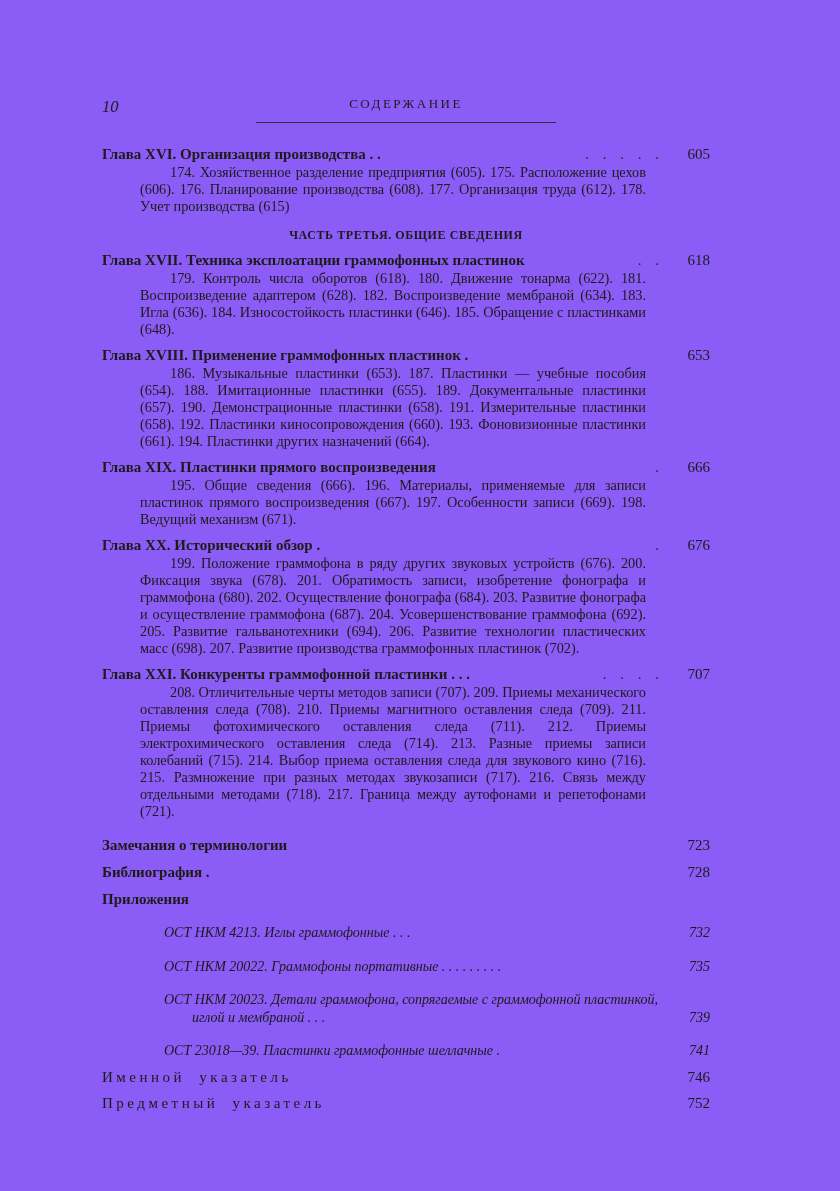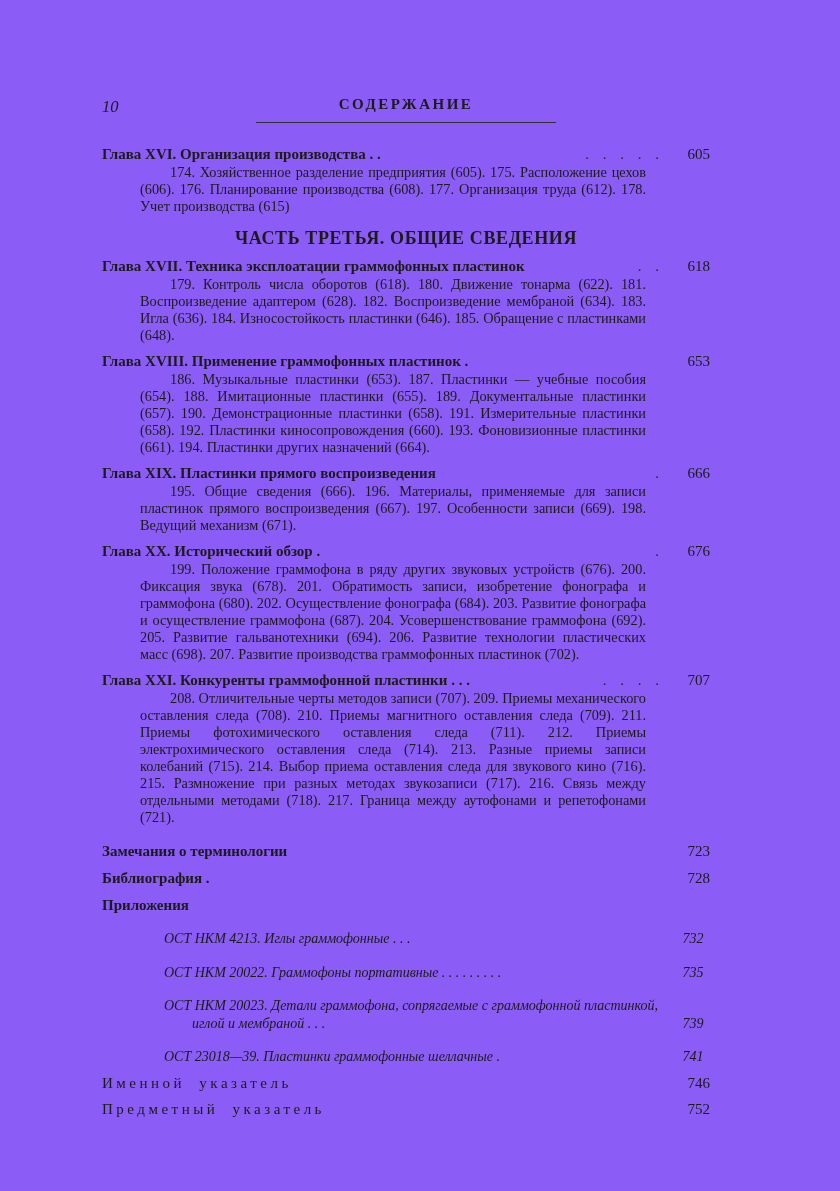--- a/index.html
+++ b/index.html
@@ -11,52 +11,52 @@
     color:#1c1b18;
     font-family:"Liberation Serif","DejaVu Serif",serif;
     overflow:hidden;
     box-shadow:0 0 6px rgba(0,0,0,.25);
   }
   .content { position:absolute; left:102px; top:96px; width:608px; }
 
   
   .head-row { position:relative; height:22px; }
   .folio { position:absolute; left:0; top:1px; font-style:italic; font-size:16.5px; }
-  .running { display:block; text-align:center; font-weight:700; font-size:15px; letter-spacing:2.5px; }
+  .running { display:block; text-align:center; font-weight:400; font-size:13px; letter-spacing:2.5px; }
   .head-rule { width:300px; margin:4px auto 0; border-bottom:1.4px solid #33322e; }
 
   .toc { margin-top:22px; }
 
   .chapter { margin-top:8px; }
   .crow { display:flex; align-items:center; font-weight:700; font-size:15px; line-height:18px; }
   .crow .t { white-space:normal; }
   .crow .dots { margin-left:auto; padding:0 12px 0 8px; font-weight:400; letter-spacing:5px; white-space:nowrap; color:#2a2925; }
   .crow .pg { min-width:34px; text-align:right; font-weight:400; font-size:15px; }
 
   .detail {
     margin:1px 64px 0 38px;
     text-indent:30px;
     text-align:justify;
     font-size:14.3px;
     line-height:17px;
   }
 
   .part {
-    text-align:center; font-weight:700; font-size:18px;
+    text-align:center; font-weight:700; font-size:12px;
     letter-spacing:0.6px; margin:13px 0 3px;
   }
 
   .closing { margin-top:16px; }
   .closing .crow { margin-top:9px; }
 
   .appendix { margin-top:2px; }
   .arow { display:flex; align-items:flex-end; font-size:14px; line-height:17.5px; margin-top:16px;font-style:italic; }
   .arow .t { margin-left:90px; text-indent:-28px; padding-right:10px; }
   .arow .sp { flex:1; }
-  .arow .pg { min-width:34px; text-align:center; }
+  .arow .pg { min-width:34px; text-align:right; }
 
   .irow { display:flex; align-items:flex-end; font-size:15px; line-height:18px; margin-top:8px; }
   .irow .t { letter-spacing:3.5px; word-spacing:7px; }
   .irow .sp { flex:1; }
   .irow .pg { min-width:34px; text-align:right; letter-spacing:0; }
 </style>
 </head>
 <body>
 
 <div class="page">

